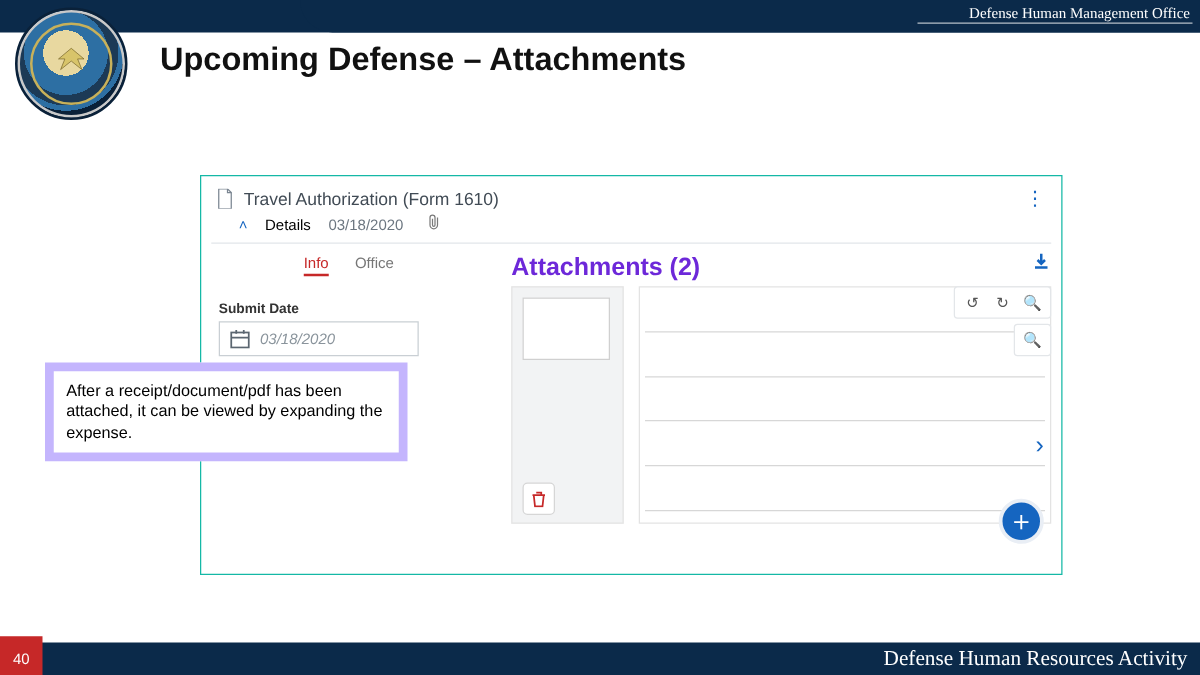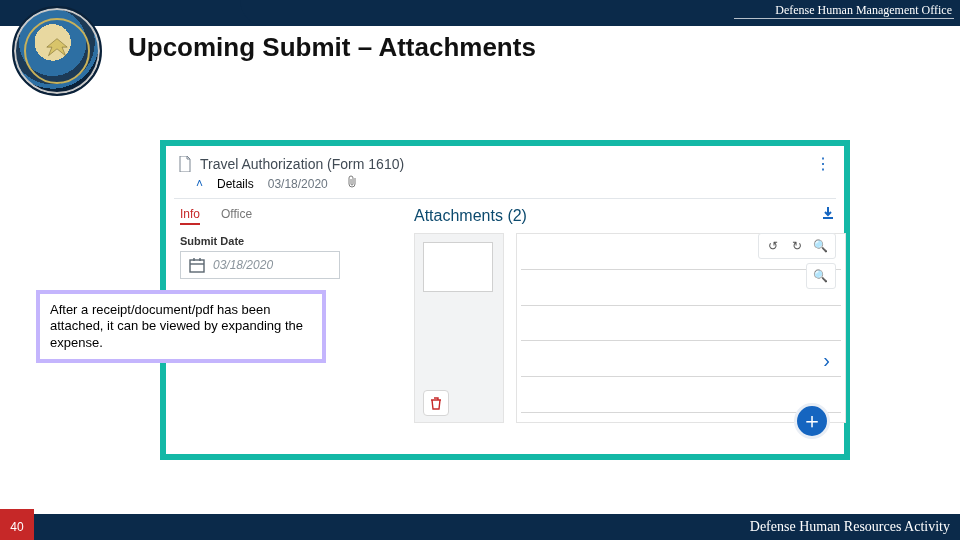--- a/index.html
+++ b/index.html
@@ -16,80 +16,80 @@
   .seal{position:absolute;top:6px;left:12px;width:90px;height:90px;border-radius:50%;
         background:radial-gradient(circle at 45% 40%, #e8d8a0 0 26%, #2d6fa3 26% 48%, #1c3a56 48% 60%, #2d6fa3 60% 66%, #0a2139 66% 100%);
         border:2px solid #0a2139;box-shadow:0 0 0 2px #c9c9c9 inset;}
   .seal .inner{position:absolute;inset:10px;border-radius:50%;border:2px solid #c8b15a;}
   .seal .eagle{position:absolute;left:50%;top:46%;transform:translate(-50%,-50%);width:34px;height:26px;}
   .seal .eagle svg{width:100%;height:100%;}
 
   .title{position:absolute;top:32px;left:128px;font-size:26px;font-weight:bold;color:#111;}
 
   
-  .shot{position:absolute;top:140px;left:160px;width:690px;height:320px;border:6px solid #14b8a6;background:#fff;}
+  .shot{position:absolute;top:140px;left:160px;width:690px;height:320px;border:1px solid #14b8a6;background:#fff;}
   .shot-head{display:flex;align-items:center;gap:8px;padding:8px 12px 2px 12px;color:#5e6a75;}
   .doc-ico{width:14px;height:16px;}
   .shot-title{font-size:14px;color:#414b55;}
   .dots{margin-left:auto;color:#1565c0;font-size:16px;letter-spacing:1px;}
   .shot-sub{display:flex;align-items:center;gap:14px;padding:0 12px 6px 30px;color:#6c7680;font-size:12px;}
   .caret{color:#1565c0;font-size:12px;}
   .det{color:#000000;}
   .clip{margin-left:4px;color:#7a7a7a;}
   .divider{height:1px;background:#e2e6ea;margin:0 8px;}
 
   .cols{display:flex;height:250px;}
   .left{width:230px;padding:8px 8px 8px 14px;}
-  .tabs{display:flex;gap:21px;font-size:12px;color:#777;}
+  .tabs{display:flex;gap:21px;font-size:12px;color:#777;justify-content:center;}
   .tabs .active{color:#c62828;border-bottom:2px solid #c62828;padding-bottom:2px;}
-  .sd-label{margin-top:10px;font-size:11px;font-weight:bold;color:#333;}
+  .sd-label{margin-top:20px;font-size:11px;font-weight:bold;color:#333;}
   .datebox{margin-top:4px;width:160px;height:28px;border:1px solid #c9cfd4;display:flex;align-items:center;gap:8px;padding:0 8px;}
   .cal-ico{width:16px;height:16px;}
   .dateval{font-style:italic;color:#8a949c;font-size:12px;}
 
   .right{flex:1;position:relative;padding:8px 10px 8px 18px;}
-  .att-label{font-size:16px;color:#0c4a6e;}
+  .att-label{font-size:20px;color:#6d28d9;font-weight:bold;}
   .dl{position:absolute;top:6px;right:8px;color:#1565c0;}
   .thumb{position:absolute;top:34px;left:18px;width:90px;height:190px;background:#f2f3f4;border:1px solid #e3e3e3;}
   .thumb .mini{position:absolute;top:8px;left:8px;width:70px;height:50px;background:#fff;border:1px solid #d0d0d0;}
   .thumb .del{position:absolute;bottom:6px;left:8px;width:26px;height:26px;border:1px solid #d6d6d6;border-radius:4px;background:#fff;color:#c62828;display:flex;align-items:center;justify-content:center;}
   .preview{position:absolute;top:34px;left:120px;width:330px;height:190px;background:#fff;border:1px solid #e3e3e3;}
   .preview .formrow{height:18%;border-bottom:1px solid #d7d7d7;margin:2px 4px 0 4px;}
   .tools{position:absolute;top:34px;right:8px;display:flex;flex-direction:column;gap:4px;align-items:flex-end;}
   .toolrow{display:flex;gap:6px;background:#fff;border:1px solid #e3e6e9;border-radius:3px;padding:3px 5px;}
   .toolbtn{width:18px;height:18px;display:flex;align-items:center;justify-content:center;color:#555;font-size:12px;}
   .nav-next{position:absolute;top:150px;right:14px;color:#1565c0;font-size:20px;}
   .addbtn{position:absolute;bottom:10px;right:14px;width:36px;height:36px;border-radius:50%;background:#1565c0;color:#fff;display:flex;align-items:center;justify-content:center;font-size:22px;border:3px solid #e9eef5;}
 
   
-  .callout{position:absolute;top:290px;left:36px;width:290px;border:4px solid #c4b5fd;background:#fff;padding:8px 10px;font-size:13px;line-height:1.25;}
+  .callout{position:absolute;top:290px;left:36px;width:290px;border:7px solid #c4b5fd;background:#fff;padding:8px 10px;font-size:13px;line-height:1.25;}
 
   
   .bottom{position:absolute;bottom:0;left:0;right:0;height:26px;background:#0b2a4a;color:#fff;display:flex;align-items:center;justify-content:space-between;padding:0 10px;font-family:"Times New Roman",serif;}
   .pagenum{background:#c62828;width:34px;height:36px;margin:-0 0 0 -10px;display:flex;align-items:center;justify-content:center;font-family:Arial,sans-serif;font-size:12px;}
-  .bottom-right{font-size:14px;}
+  .bottom-right{font-size:17px;}
 </style>
 </head>
 <body>
 
 <div class="slide">
   <div class="top-bar"></div>
   <div class="top-underline"></div>
   <div class="top-right-label">Defense Human Management Office</div>
 
   <div class="seal">
     <div class="inner"></div>
     <div class="eagle">
       <svg viewBox="0 0 40 30">
           <path d="M20 4 L8 14 L14 14 L10 24 L20 16 L30 24 L26 14 L32 14 Z" fill="#d8c46a" stroke="#6b5a1f" stroke-width="0.6"></path>
         </svg>
     </div>
   </div>
 
-  <div class="title">Upcoming Submit – Attachments</div>
+  <div class="title">Upcoming Defense – Attachments</div>
 
   <div class="shot">
     <div class="shot-head">
       <span class="doc-ico">
         <svg viewBox="0 0 14 16">
             <path d="M2 0h7l3 3v13H2z" fill="none" stroke="#7a8591" stroke-width="1"></path>
             <path d="M9 0v3h3" fill="none" stroke="#7a8591" stroke-width="1"></path>
           </svg>
       </span>
       <span class="shot-title">Travel Authorization (Form 1610)</span>

